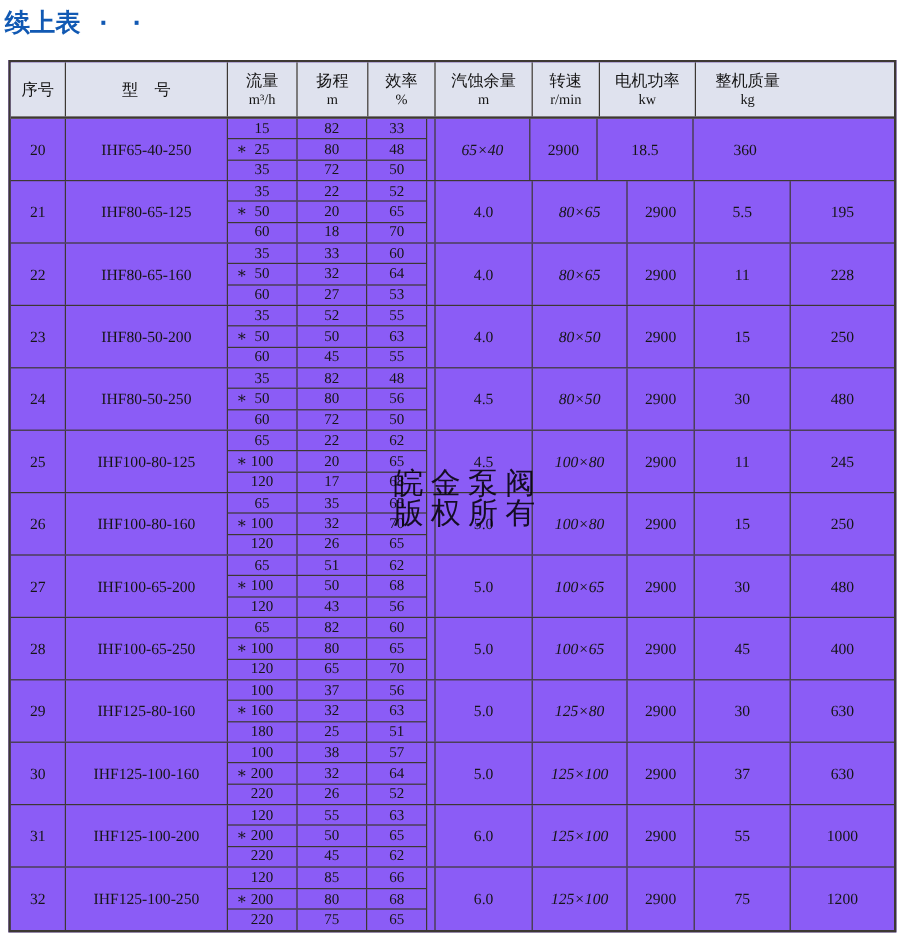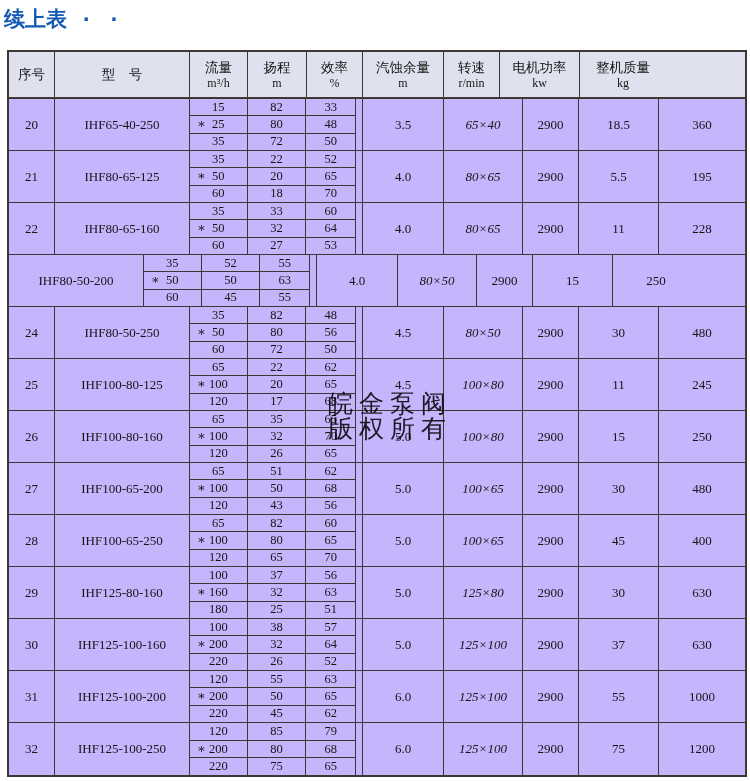--- a/index.html
+++ b/index.html
@@ -20,21 +20,21 @@
   
   .watermark{
     position:absolute;left:328px;top:391px;z-index:5;pointer-events:none;
     font-family:"Liberation Sans","DejaVu Sans",sans-serif;
     font-size:25px;line-height:25px;letter-spacing:6px;color:#000000;opacity:.85;
     text-align:center;
   }
   
   .tbl{
     position:absolute;left:7px;top:50px;width:740px;box-sizing:border-box;
-    border:2px solid #3d3833;background:#c4b5fd;
+    border:2px solid #3d3833;background:#8b5cf6;
   }
   .tbl *{box-sizing:border-box;}
   .header-row{
     display:flex;height:47px;background:#dfe2ee;border-bottom:2px solid #3d3833;
   }
   .h-cell{
     border-right:1px solid #3d3833;display:flex;flex-direction:column;
     align-items:center;justify-content:center;text-align:center;
     font-size:13.5px;line-height:17px;
   }
@@ -153,21 +153,20 @@
               </div>
               <div class="sub-cell sc-head">
                 <span>72</span>
               </div>
               <div class="sub-cell sc-eff">
                 <span>50</span>
               </div>
             </div>
           </div>
     </div>
-    <div class="cell c-npsh">3.5</div>
     <div class="cell c-ports">65×40</div>
     <div class="cell c-speed">2900</div>
     <div class="cell c-power">18.5</div>
     <div class="cell c-weight">360</div>
   </div>
 
   <div class="group">
     <div class="cell c-no">21</div>
     <div class="cell c-model">IHF80-65-125</div>
     <div class="perf-zone">
@@ -257,20 +256,21 @@
           </div>
     </div>
     <div class="cell c-npsh">4.0</div>
     <div class="cell c-ports">80×65</div>
     <div class="cell c-speed">2900</div>
     <div class="cell c-power">11</div>
     <div class="cell c-weight">228</div>
   </div>
 
   <div class="group">
+    <div class="cell c-no">23</div>
     <div class="cell c-model">IHF80-50-200</div>
     <div class="perf-zone">
       <div class="perf-box">
             <div class="sub-row sub-row-b">
               <div class="sub-cell sc-flow">
                 <span>35</span>
               </div>
               <div class="sub-cell sc-head">
                 <span>52</span>
               </div>
@@ -700,21 +700,21 @@
     <div class="perf-zone">
       <div class="perf-box">
             <div class="sub-row sub-row-b">
               <div class="sub-cell sc-flow">
                 <span>120</span>
               </div>
               <div class="sub-cell sc-head">
                 <span>85</span>
               </div>
               <div class="sub-cell sc-eff">
-                <span>79</span>
+                <span>66</span>
               </div>
             </div>
             <div class="sub-row sub-row-b">
               <div class="sub-cell sc-flow">
                 <span class="rated-mark">∗</span>
                 <span>200</span>
               </div>
               <div class="sub-cell sc-head">
                 <span>80</span>
               </div>

